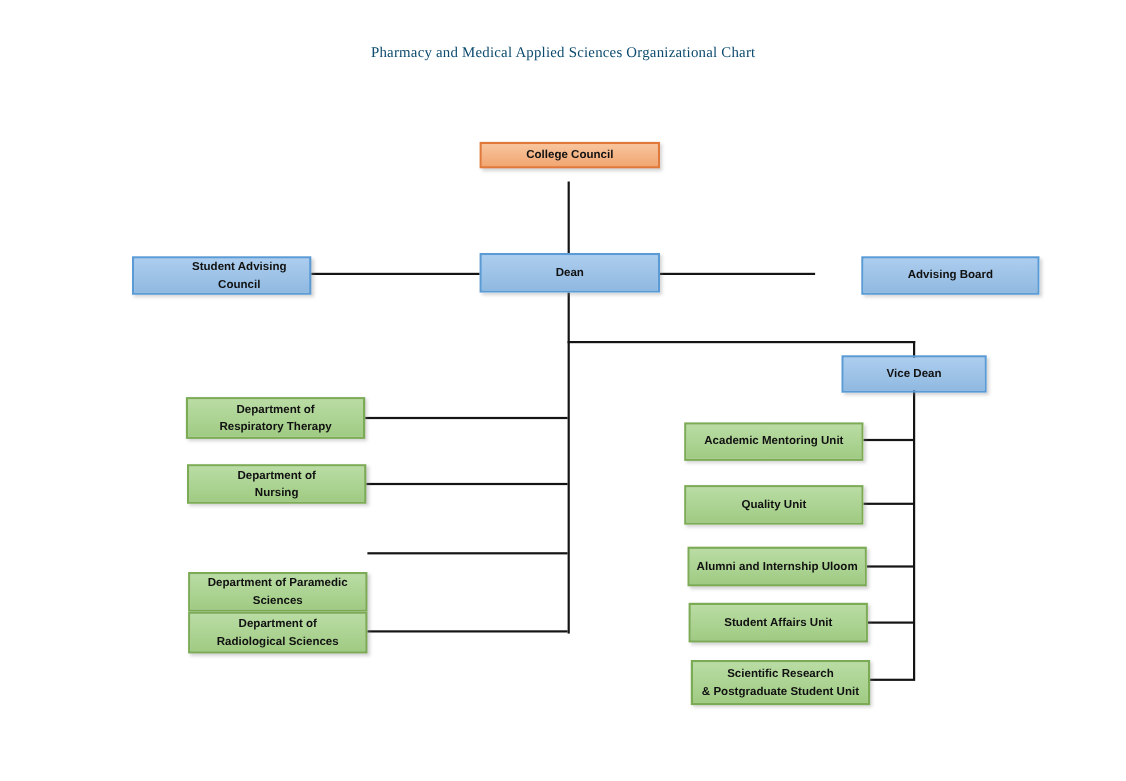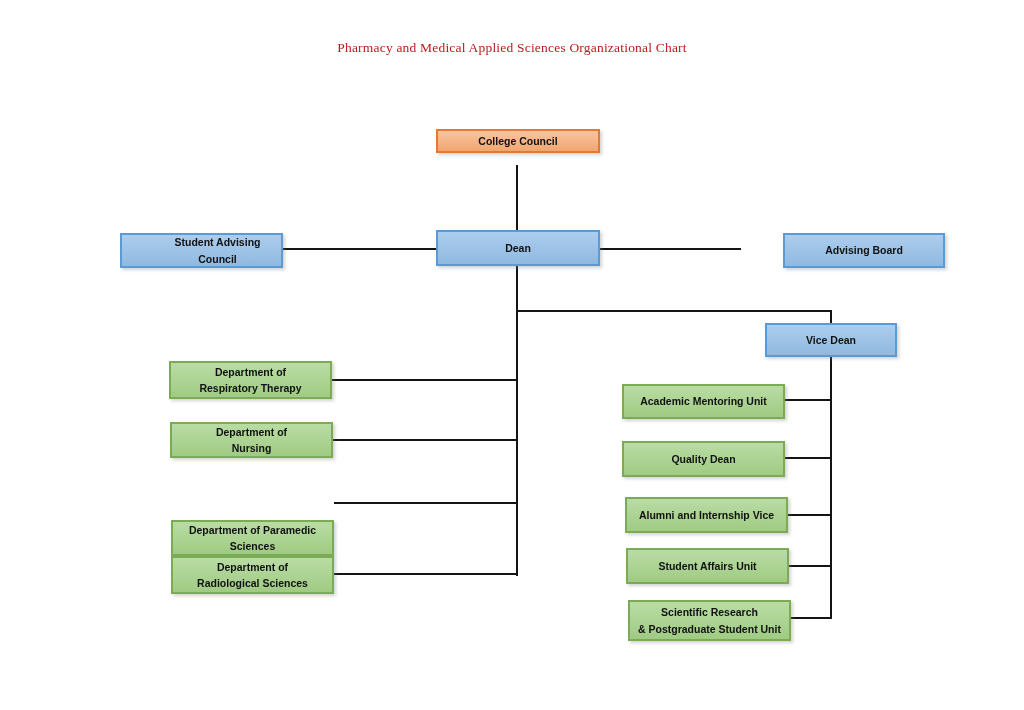--- a/index.html
+++ b/index.html
@@ -16,21 +16,21 @@
     font-family: "Liberation Sans", sans-serif;
   }
   .page-title {
     position: absolute;
     top: 40px;
     left: 0;
     width: 1024px;
     text-align: center;
     font-family: "Liberation Serif", serif;
     font-size: 13.5px;
-    color: #b91c1c;
+    color: #0c4a6e;
     letter-spacing: 0.2px;
   }
   
   .logo {
     position: absolute;
     top: 4px;
     left: 833px;
     width: 150px;
     text-align: center;
   }
@@ -126,20 +126,20 @@
       <div class="node blue" style="left: 765px; top: 323px; width: 132px; height: 34px;">Vice Dean</div>
       <div class="node green" style="left: 169px; top: 361px; width: 163px; height: 38px;">Department of
 Respiratory Therapy</div>
       <div class="node green" style="left: 170px; top: 422px; width: 163px; height: 36px;">Department of
 Nursing</div>
       <div class="node green" style="left: 171px; top: 485px; width: 163px; height: 36px; margin-top: 35px;">Department of Paramedic
 Sciences</div>
       <div class="node green" style="left: 171px; top: 556px; width: 163px; height: 38px;">Department of
 Radiological Sciences</div>
       <div class="node green" style="left: 622px; top: 384px; width: 163px; height: 35px;">Academic Mentoring Unit</div>
-      <div class="node green" style="left: 622px; top: 441px; width: 163px; height: 36px;">Quality Dean</div>
-      <div class="node green" style="left: 625px; top: 497px; width: 163px; height: 36px;">Alumni and Internship Vice</div>
+      <div class="node green" style="left: 622px; top: 441px; width: 163px; height: 36px;">Quality Unit</div>
+      <div class="node green" style="left: 625px; top: 497px; width: 163px; height: 36px;">Alumni and Internship Uloom</div>
       <div class="node green" style="left: 626px; top: 548px; width: 163px; height: 36px;">Student Affairs Unit</div>
       <div class="node green" style="left: 628px; top: 600px; width: 163px; height: 41px;">Scientific Research
 &amp; Postgraduate Student Unit</div>
     </div>
 
 </div>
 
 </body></html>

